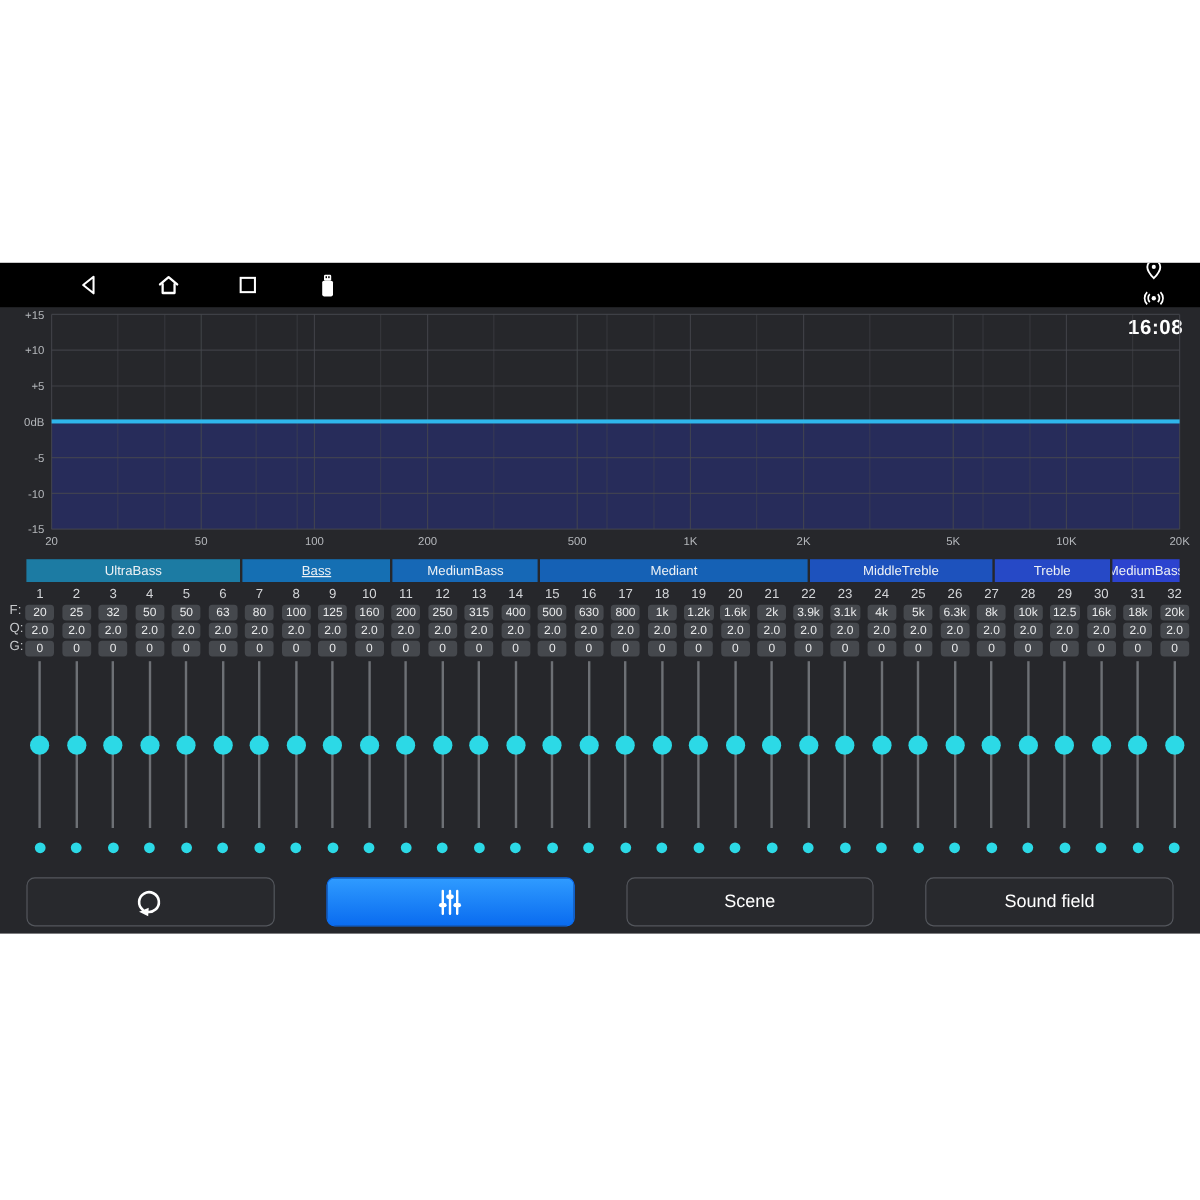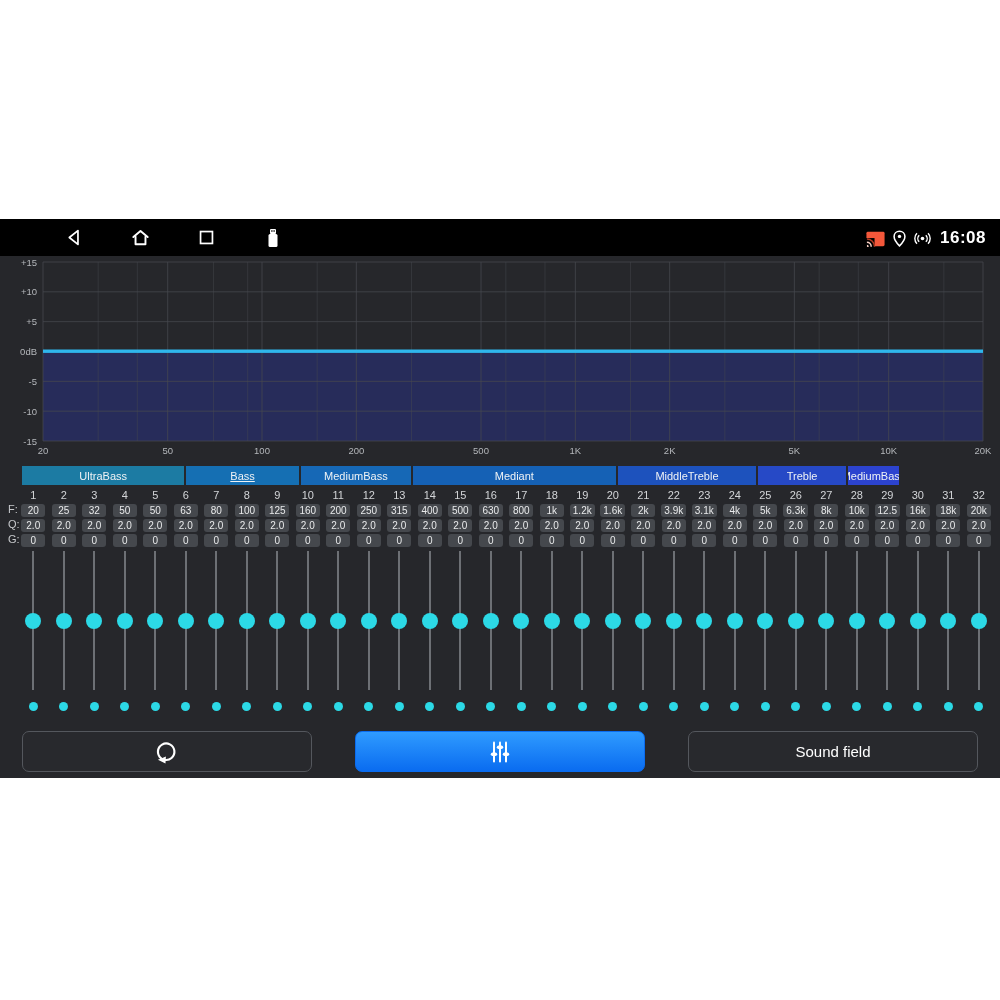--- a/index.html
+++ b/index.html
@@ -3,28 +3,28 @@
 <meta charset="utf-8">
 <style>
   * { margin:0; padding:0; box-sizing:border-box; }
   html,body { width:1000px; height:1000px; background:#ffffff; font-family:"Liberation Sans", sans-serif; }
   .app { position:absolute; top:219px; left:0; width:1000px; height:559px; background:#26272b; overflow:hidden; }
 
   
   .statusbar { position:absolute; top:0; left:0; width:100%; height:37px; background:#000; display:flex; align-items:center; }
   .nav-group { display:flex; align-items:center; gap:45px; margin-left:64px; }
   .nav-ico { width:21px; height:21px; display:flex; align-items:center; justify-content:center; }
-  .right-group { margin-left:auto; margin-right:14px; display:flex; align-items:flex-end; gap:5px; }
+  .right-group { margin-left:auto; margin-right:14px; display:flex; align-items:center; gap:5px;flex-direction:column; }
   .time { color:#fff; font-size:17px; font-weight:bold; letter-spacing:.5px; margin-left:3px; }
 
   
   #eq-chart { position:absolute; top:37px; left:0; }
 
   
-  .band-groups { position:absolute; top:247px; left:22px; width:877px; height:19px; display:flex; gap:2px; }
+  .band-groups { position:absolute; top:247px; left:22px; width:961px; height:19px; display:flex; gap:2px; }
   .band-group { color:#eef2f5; font-size:11px; display:flex; align-items:center; justify-content:center; overflow:hidden; }
 
   
   .cols { position:absolute; left:18px; width:976px; display:flex; }
   .cols > div { flex:1 1 0; display:flex; align-items:center; justify-content:center; position:relative; }
   .row-numbers { top:269px; height:13px; color:#d3d5d8; font-size:11px; }
   .row-f { top:284px; height:14px; }
   .row-q { top:299px; height:14px; }
   .row-g { top:314px; height:14px; }
   .chip { background:#45484d; color:#e9eaeb; font-size:10px; line-height:13px; height:13px; min-width:24px; padding:0 3px; border-radius:3px; text-align:center; }
@@ -814,17 +814,20 @@
           <line x1="7" y1="3.5" x2="7" y2="22.5"></line>
           <line x1="13" y1="3.5" x2="13" y2="22.5"></line>
           <line x1="19" y1="3.5" x2="19" y2="22.5"></line>
         </g>
         <rect x="3.8" y="13.5" width="6.4" height="3.6" rx="1.8" fill="#fff"></rect>
         <rect x="9.8" y="6.5" width="6.4" height="3.6" rx="1.8" fill="#fff"></rect>
         <rect x="15.8" y="13.5" width="6.4" height="3.6" rx="1.8" fill="#fff"></rect>
       </svg>
     </div>
     <div class="btn btn-dark">
+      <span>Scene</span>
+    </div>
+    <div class="btn btn-dark">
       <span>Sound field</span>
     </div>
   </div>
 
 </div>
 
 </body></html>

